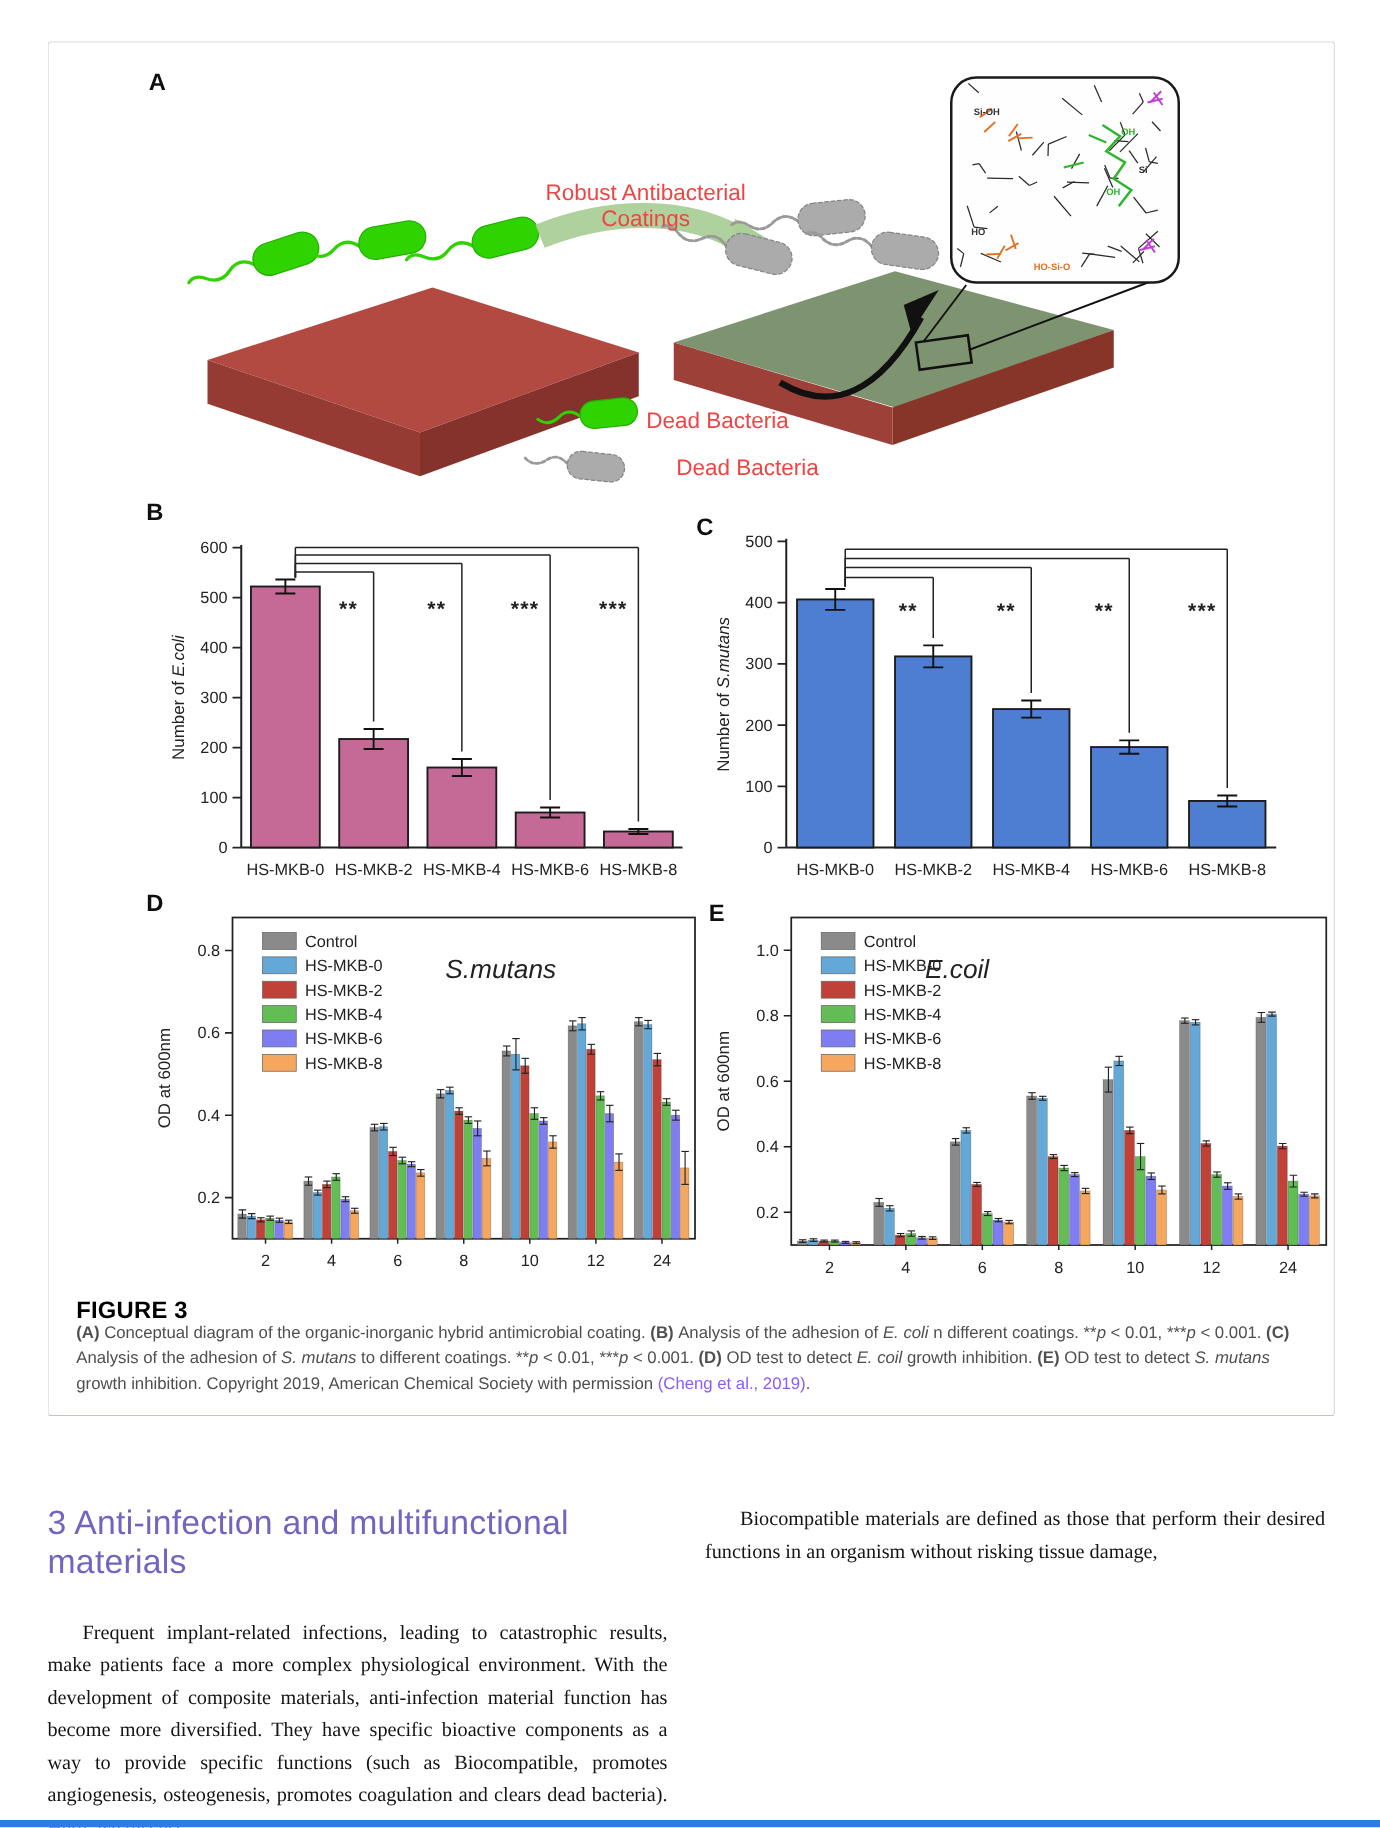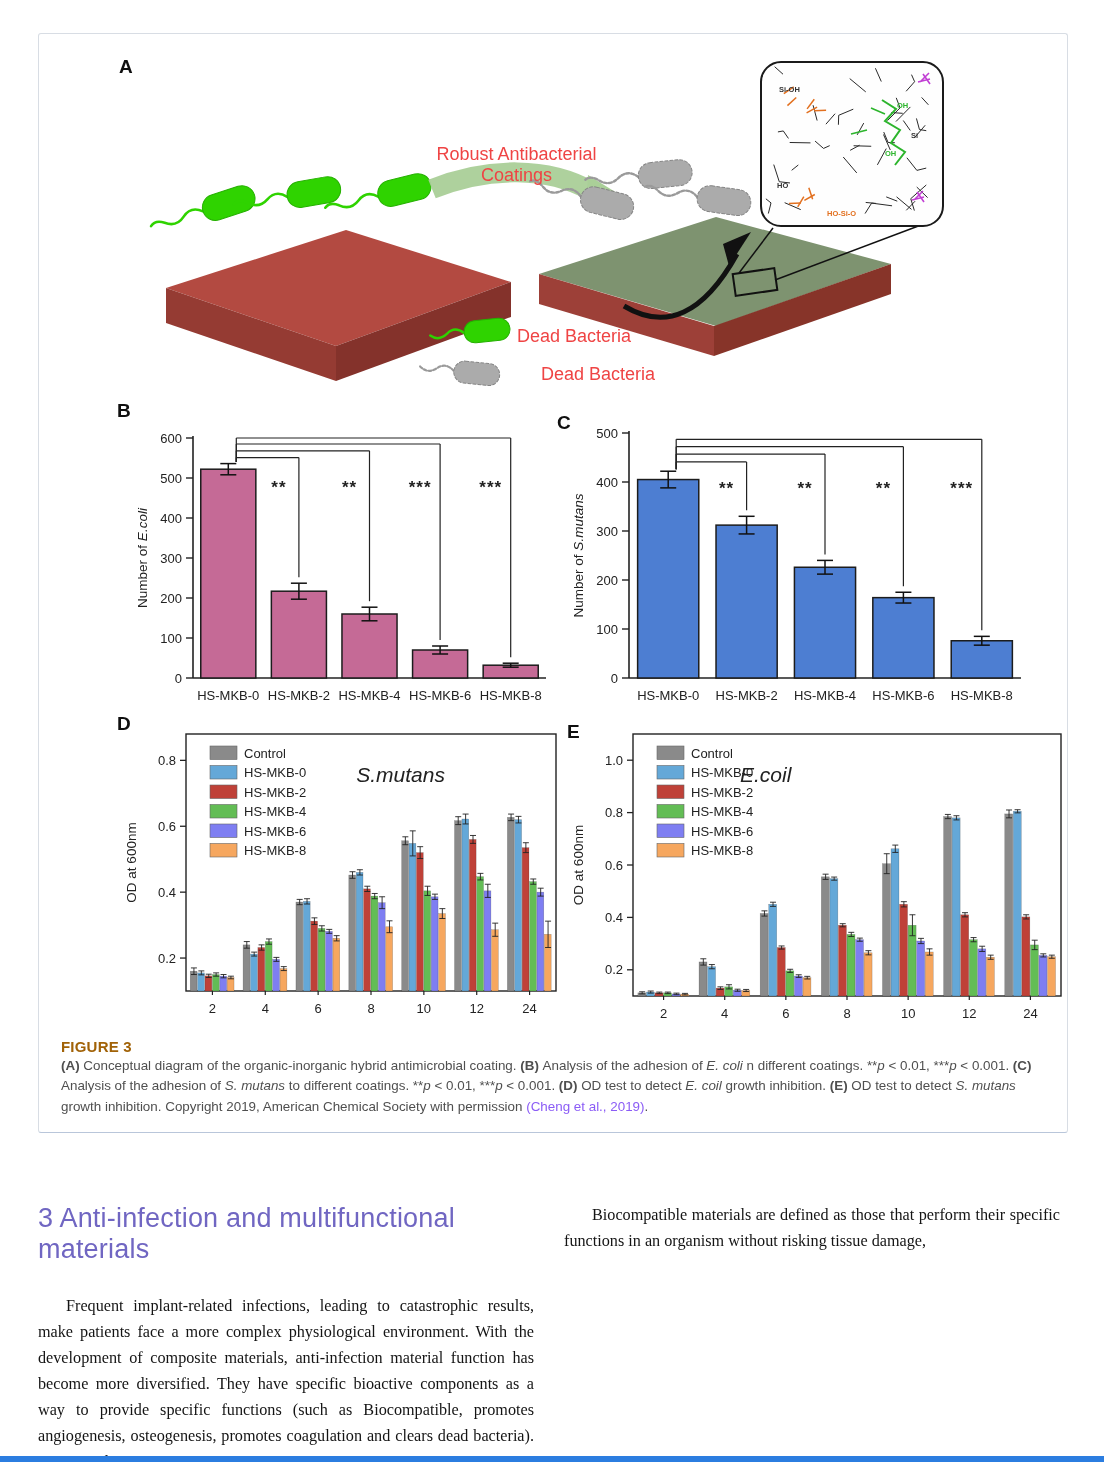--- a/index.html
+++ b/index.html
@@ -6,21 +6,21 @@
   body{width:1104px;height:1462px;position:relative;overflow:hidden;
        font-family:"Liberation Sans",sans-serif;color:#1a1a1a;}
   .abs{position:absolute;}
   
   #figure-card{left:38px;top:33px;width:1028px;height:1098px;background:#ffffff;
     border:1px solid #d8dde4;border-bottom-color:#b9c6da;border-radius:3px;}
   .panel-label{font-size:19px;font-weight:700;color:#0f0f0f;}
   .a-text{font-size:18px;color:#ef4444;}
   .chart{position:absolute;}
   
-  #caption-label{left:22px;top:1004px;font-size:15px;font-weight:700;color:#a16207;letter-spacing:.2px;}
+  #caption-label{left:22px;top:1004px;font-size:19px;font-weight:700;color:#000000;letter-spacing:.2px;}
   #caption-text{left:22px;top:1022px;width:986px;font-size:13.4px;line-height:1.52;color:#4f4f4f;}
   #caption-text a{color:#8b5cf6;text-decoration:none;}
   
   #article{left:38px;top:1190px;width:1022px;display:flex;gap:30px;}
   .col{width:496px;margin-top:13px;}
   h1.sec{font-family:"Liberation Sans",sans-serif;font-size:27px;line-height:1.13;font-weight:500;
     color:#7066c2;margin:0 0 30px 0;letter-spacing:.2px;}
   h2.subsec{font-family:"Liberation Sans",sans-serif;font-size:21.5px;line-height:1.22;font-weight:600;
     color:#2e2e2e;margin:40px 0 26px 0;}
   p.body{font-family:"Liberation Serif",serif;font-size:16.2px;line-height:1.6;text-align:justify;
@@ -730,17 +730,17 @@
   <div id="caption-label" class="abs">FIGURE 3</div>
   <div id="caption-text" class="abs"><span style="font-weight: 700;">(A) </span><span>Conceptual diagram of the organic-inorganic hybrid antimicrobial coating. </span><span style="font-weight: 700;">(B) </span><span>Analysis of the adhesion of </span><span style="font-style: italic;">E. coli</span><span> n different coatings. **</span><span style="font-style: italic;">p</span><span> &lt; 0.01, ***</span><span style="font-style: italic;">p</span><span> &lt; 0.001. </span><span style="font-weight: 700;">(C) </span><span>Analysis of the adhesion of </span><span style="font-style: italic;">S. mutans</span><span> to different coatings. **</span><span style="font-style: italic;">p</span><span> &lt; 0.01, ***</span><span style="font-style: italic;">p</span><span> &lt; 0.001. </span><span style="font-weight: 700;">(D) </span><span>OD test to detect </span><span style="font-style: italic;">E. coil</span><span> growth inhibition. </span><span style="font-weight: 700;">(E) </span><span>OD test to detect </span><span style="font-style: italic;">S. mutans</span><span> growth inhibition. Copyright 2019, American Chemical Society with permission </span><a href="#">(Cheng et al., 2019)</a><span>.</span></div>
 </div>
 
 <div id="article" class="abs">
   <div class="col">
     <h1 class="sec">3 Anti-infection and multifunctional materials</h1>
     <p class="body indent">Frequent implant-related infections, leading to catastrophic results, make patients face a more complex physiological environment. With the development of composite materials, anti-infection material function has become more diversified. They have specific bioactive components as a way to provide specific functions (such as Biocompatible, promotes angiogenesis, osteogenesis, promotes coagulation and clears dead bacteria). Here, we discuss</p>
   </div>
   <div class="col">
-    <p class="body indent">Biocompatible materials are defined as those that perform their specific functions in an organism without risking tissue damage,</p>
+    <p class="body indent">Biocompatible materials are defined as those that perform their desired functions in an organism without risking tissue damage,</p>
   </div>
 </div>
 
 <div id="bottom-bar" class="abs"></div>
 
 </body></html>

